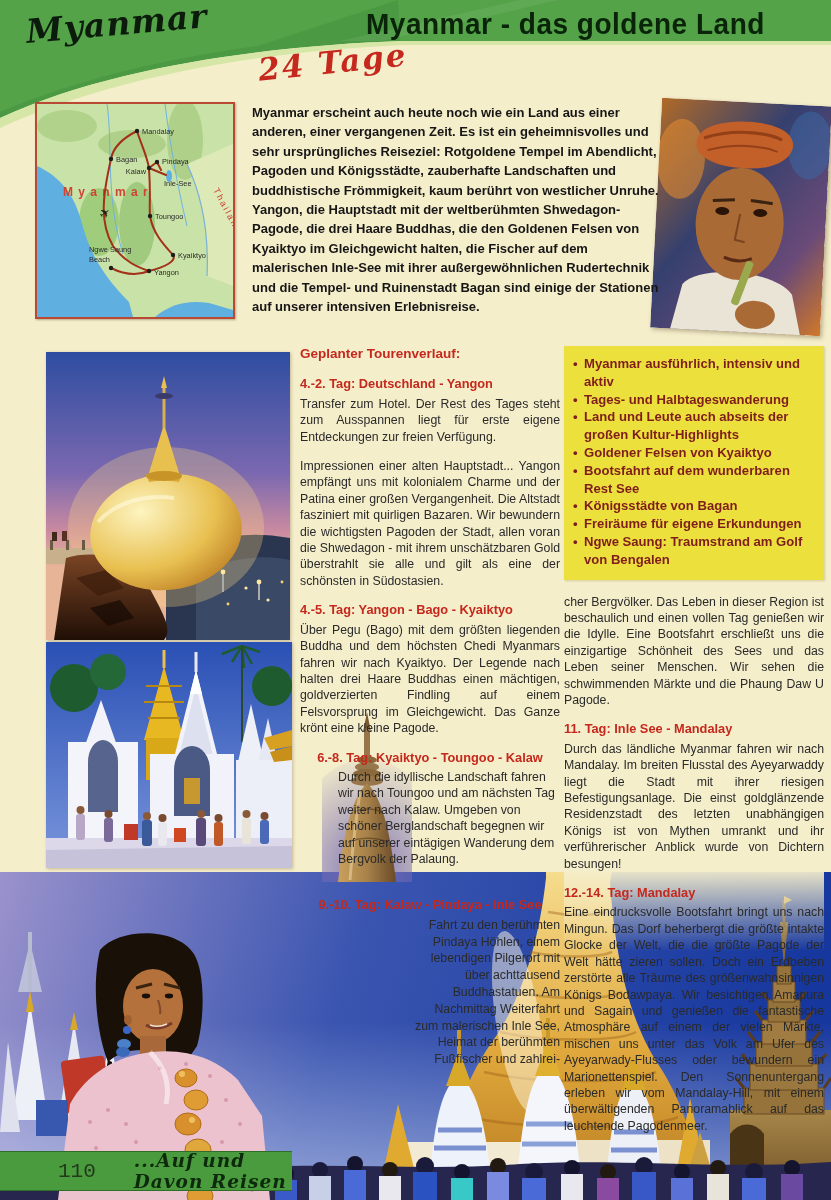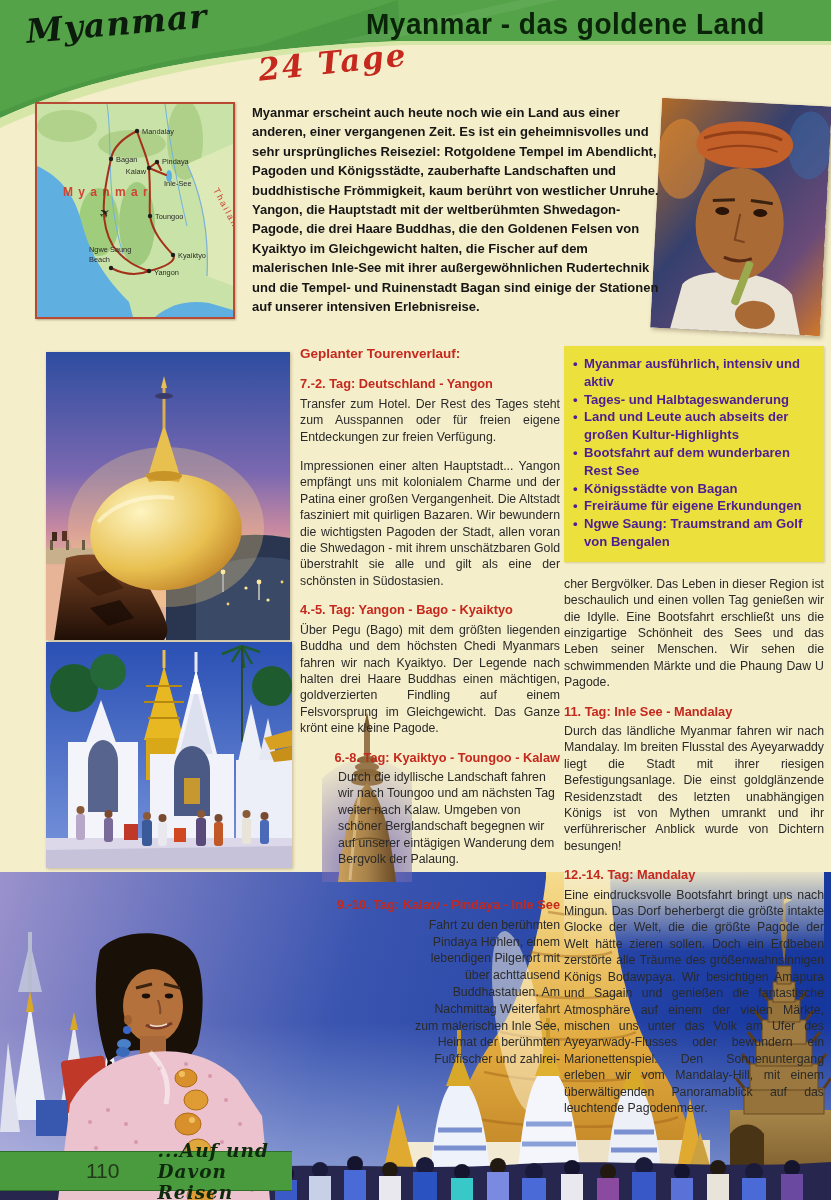--- a/index.html
+++ b/index.html
@@ -33,42 +33,42 @@
     box-shadow:1px 1px 3px rgba(80,60,30,.3);}
   
   .col{z-index:4;color:#2a2a2a;font-size:12.3px;line-height:16.4px;}
   #col-mid{left:300px;top:346px;width:260px;}
   #col-right{left:564px;top:346px;width:260px;
     background:linear-gradient(180deg,#f5eecb 0,#f5eecb 520px,rgba(245,238,203,0) 605px);}
   .tour-title{color:#c5281c;font-weight:bold;font-size:13.5px;margin:0 0 14px 0;}
   .entry{margin:0 0 13px 0;}
   .entry h4{color:#c5281c;font-weight:bold;font-size:12.8px;margin:0 0 3px 0;}
   .entry p{margin:0;text-align:justify;}
-  .entry.center h4{text-align:right;}
+  .entry.center h4{text-align:center;}
   .entry.wrap1 p{text-align:left;padding-left:38px;}
   .entry.wrap2{margin-top:30px;}
-  .entry.wrap2 h4{text-align:right;}
+  .entry.wrap2 h4{text-align:center;}
   .entry.wrap2 p{text-align:right;padding-left:112px;line-height:16.8px;}
   .cont p{margin:0 0 13px 0;text-align:justify;}
   
   #highlights-box{background:#ece13c;padding:9px 8px 11px 8px;margin-bottom:14px;
     box-shadow:1px 1px 2px rgba(120,100,20,.25);}
   #highlights-box ul{margin:0;padding:0;list-style:none;}
-  #highlights-box li{font-weight:bold;font-size:13.1px;line-height:17.8px;color:#4c1d95;
+  #highlights-box li{font-weight:bold;font-size:13.1px;line-height:17.8px;color:#7f1d1d;
     padding-left:12px;position:relative;}
   #highlights-box li::before{content:"•";position:absolute;left:1px;top:0;}
   
   #photo-main{left:0;top:872px;width:831px;height:328px;z-index:2;}
   #spire{left:322px;top:712px;width:90px;height:170px;z-index:3;}
   
   #footer-bar{left:0;top:1151px;width:292px;height:38px;background:#4a9a3e;z-index:5;
     border-top:1px solid #2f6e28;border-bottom:1px solid #2f6e28;
     display:flex;align-items:center;}
-  #page-number{font-family:Liberation Sans, sans-serif;font-size:21px;color:#223a1a;
-    margin-left:86px;}
+  #page-number{font-family:Liberation Mono, monospace;font-size:21px;color:#223a1a;
+    margin-left:58px;}
   #footer-brand{font-family:"DejaVu Serif",serif;font-style:italic;font-weight:bold;
     font-size:18.5px;color:#0d2a0c;margin-left:38px;letter-spacing:1px;}
   svg text{font-family:"Liberation Sans",sans-serif;}
 </style>
 </head>
 <body>
 
 <div id="page">
 
   <svg id="header-art" class="abs" width="831" height="130">
@@ -266,22 +266,22 @@
           <circle cx="218.5" cy="174" r="4" fill="#7a4a30"></circle>
         <rect x="78" y="182" width="14" height="16" fill="#c03828"></rect>
         <rect x="128" y="186" width="12" height="14" fill="#d04820"></rect>
       </g>
     </svg>
   </div>
 
   <div id="col-mid" class="abs col">
     <h3 class="tour-title">Geplanter Tourenverlauf:</h3>
     <div class="entry">
-      <h4>7.-2. Tag: Deutschland - Yangon</h4>
-      <p>Transfer zum Hotel. Der Rest des Tages steht zum Ausspannen oder für freien eigene Entdeckungen zur freien Verfügung.</p>
+      <h4>4.-2. Tag: Deutschland - Yangon</h4>
+      <p>Transfer zum Hotel. Der Rest des Tages steht zum Ausspannen liegt für erste eigene Entdeckungen zur freien Verfügung.</p>
     </div>
     <div class="entry">
       <p>Impressionen einer alten Hauptstadt... Yangon empfängt uns mit kolonialem Charme und der Patina einer großen Vergangenheit. Die Altstadt fasziniert mit quirligen Bazaren. Wir bewundern die wichtigsten Pagoden der Stadt, allen voran die Shwedagon - mit ihrem unschätzbaren Gold überstrahlt sie alle und gilt als eine der schönsten in Südostasien.</p>
     </div>
     <div class="entry">
       <h4>4.-5. Tag: Yangon - Bago - Kyaiktyo</h4>
       <p>Über Pegu (Bago) mit dem größten liegenden Buddha und dem höchsten Chedi Myanmars fahren wir nach Kyaiktyo. Der Legende nach halten drei Haare Buddhas einen mächtigen, goldverzierten Findling auf einem Felsvorsprung im Gleichgewicht. Das Ganze krönt eine kleine Pagode.</p>
     </div>
     <div class="entry center wrap1">
       <h4>6.-8. Tag: Kyaiktyo - Toungoo - Kalaw</h4>
@@ -292,20 +292,21 @@
       <p>Fahrt zu den berühmten Pindaya Höhlen, einem lebendigen Pilgerort mit über achttausend Buddhastatuen. Am Nachmittag Weiterfahrt zum malerischen Inle See, Heimat der berühmten Fußfischer und zahlrei-</p>
     </div>
   </div>
 
   <div id="col-right" class="abs col">
     <div id="highlights-box">
       <ul>
         <li>Myanmar ausführlich, intensiv und aktiv</li>
         <li>Tages- und Halbtageswanderung</li>
         <li>Land und Leute auch abseits der großen Kultur-Highlights</li>
+        <li>Goldener Felsen von Kyaiktyo</li>
         <li>Bootsfahrt auf dem wunderbaren Rest See</li>
         <li>Königsstädte von Bagan</li>
         <li>Freiräume für eigene Erkundungen</li>
         <li>Ngwe Saung: Traumstrand am Golf von Bengalen</li>
       </ul>
     </div>
     <div class="cont">
       <p>cher Bergvölker. Das Leben in dieser Region ist beschaulich und einen vollen Tag genießen wir die Idylle. Eine Bootsfahrt erschließt uns die einzigartige Schönheit des Sees und das Leben seiner Menschen. Wir sehen die schwimmenden Märkte und die Phaung Daw U Pagode.</p>
     </div>
     <div class="entry">

